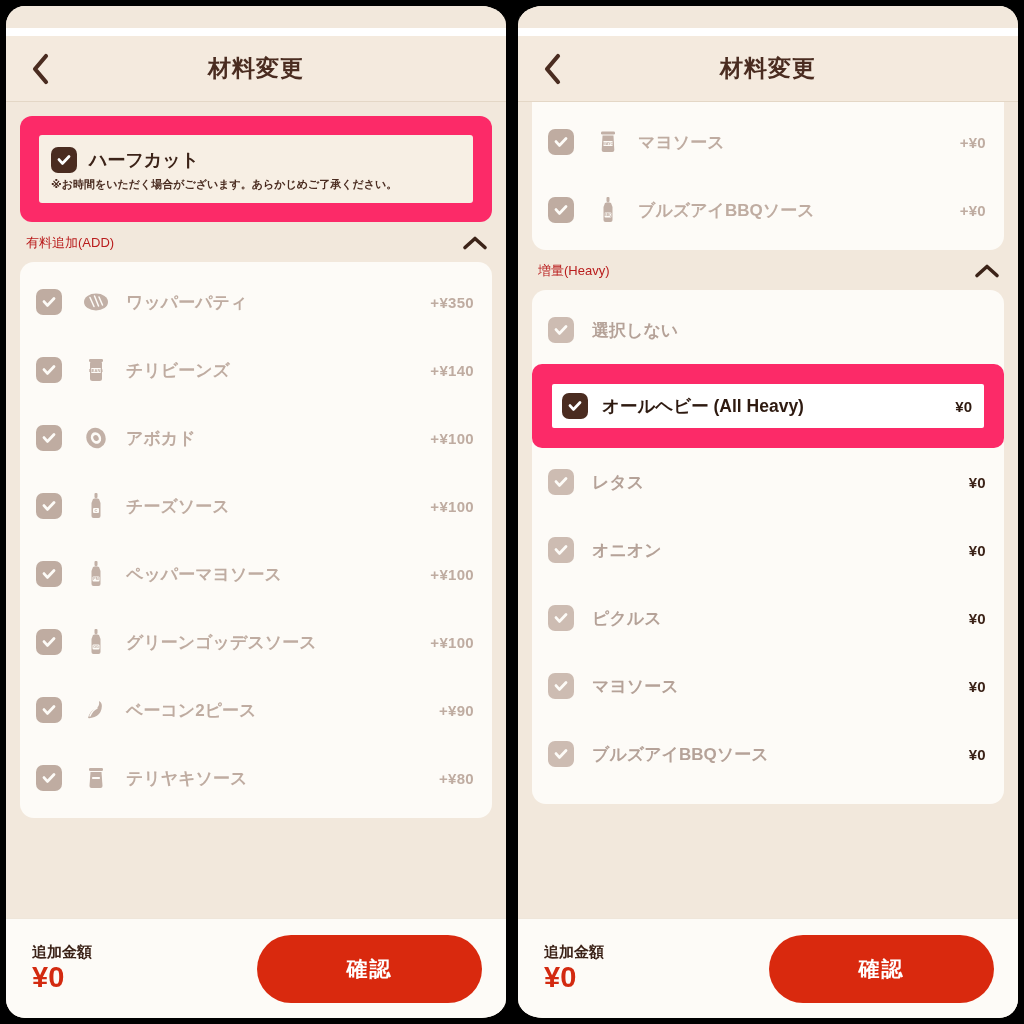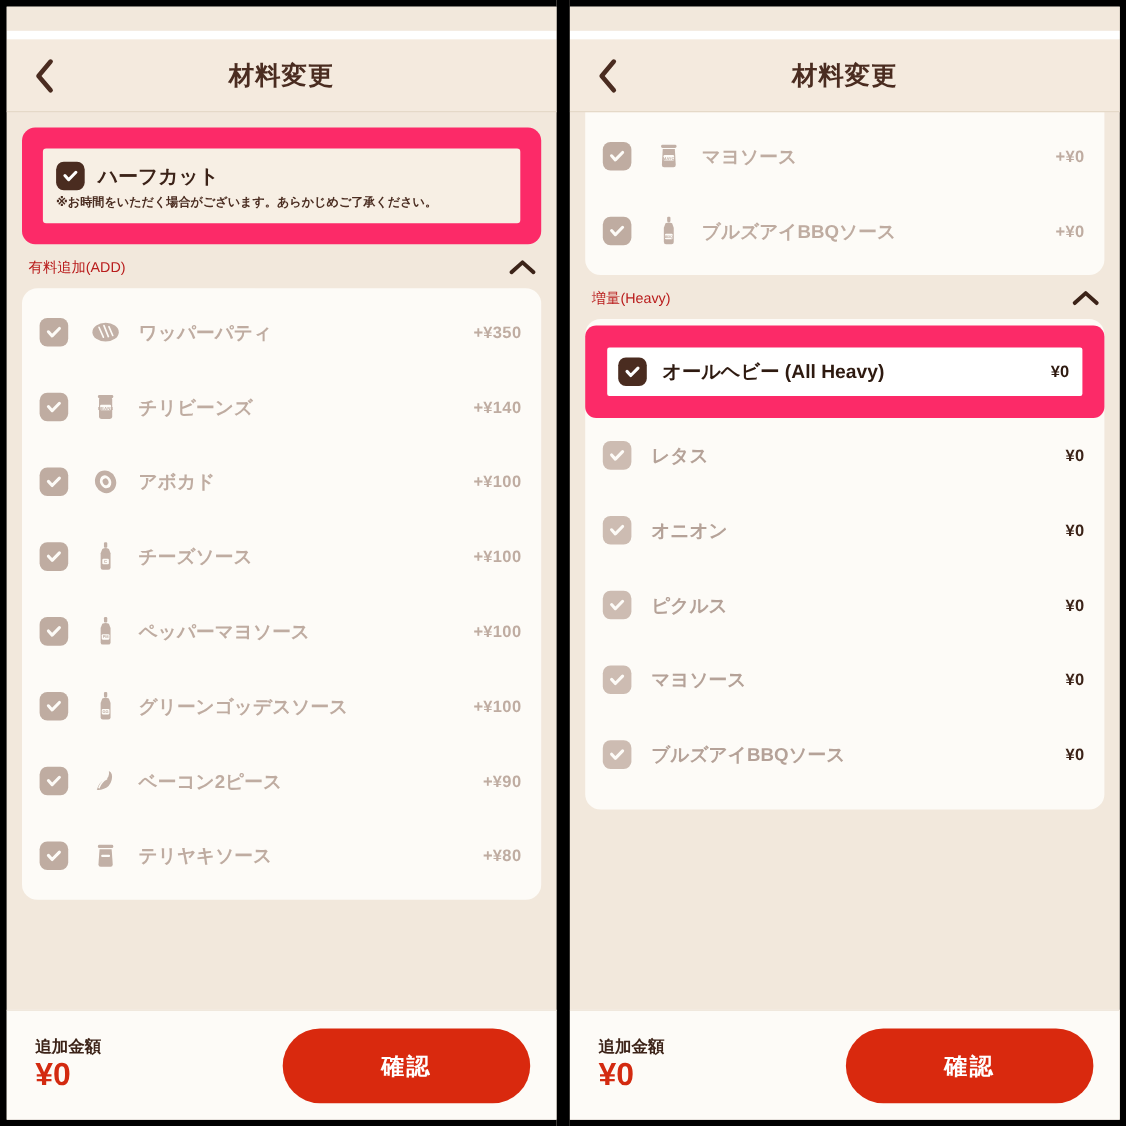--- a/index.html
+++ b/index.html
@@ -24,20 +24,21 @@
   .panel {
     position: relative;
     width: 506px;
     height: 1024px;
     background: #f2e8dc;
     overflow: hidden;
     display: flex;
     flex-direction: column;
     border-top: 6px solid #000;
     border-bottom: 6px solid #000;
+    border-radius: 25px;
   }
   .panel.left  { border-left: 6px solid #000;  margin-right: 3px; }
   .panel.right { border-right: 6px solid #000; margin-left: 3px; }
   .panel-gap { width: 6px; height: 1024px; background: #000; }
 
   
   .status-strip {
     height: 22px;
     background: #f2e8dc;
     flex: none;
@@ -501,20 +502,29 @@
         <div class="section-title">増量(Heavy)</div>
         <div class="chev">
           <svg width="26" height="16" viewBox="0 0 26 16" fill="none">
             <path d="M3 12.5 L13 3.5 L23 12.5" stroke="#3c2318" stroke-width="3.6" stroke-linecap="round" stroke-linejoin="round"></path>
           </svg>
         </div>
       </div>
 
       <div class="card">
 
+        <div class="row heavy no-icon">
+          <div class="cb faint">
+            <svg width="16" height="16" viewBox="0 0 16 16" fill="none">
+                <path d="M3 7.6 L6.4 11.4 L13 4.6" stroke="#fdfbf7" stroke-width="2.8" stroke-linecap="round" stroke-linejoin="round"></path>
+              </svg>
+          </div>
+          <div class="row-label">選択しない</div>
+          <div class="row-price"></div>
+        </div>
 
         <div class="highlight row-hl">
           <div class="highlight-inner">
             <div class="cb active">
               <svg width="16" height="16" viewBox="0 0 16 16" fill="none">
                   <path d="M3 7.6 L6.4 11.4 L13 4.6" stroke="#ffffff" stroke-width="2.8" stroke-linecap="round" stroke-linejoin="round"></path>
                 </svg>
             </div>
             <div class="hl-row-label">オールヘビー (All Heavy)</div>
             <div class="hl-row-price">¥0</div>

